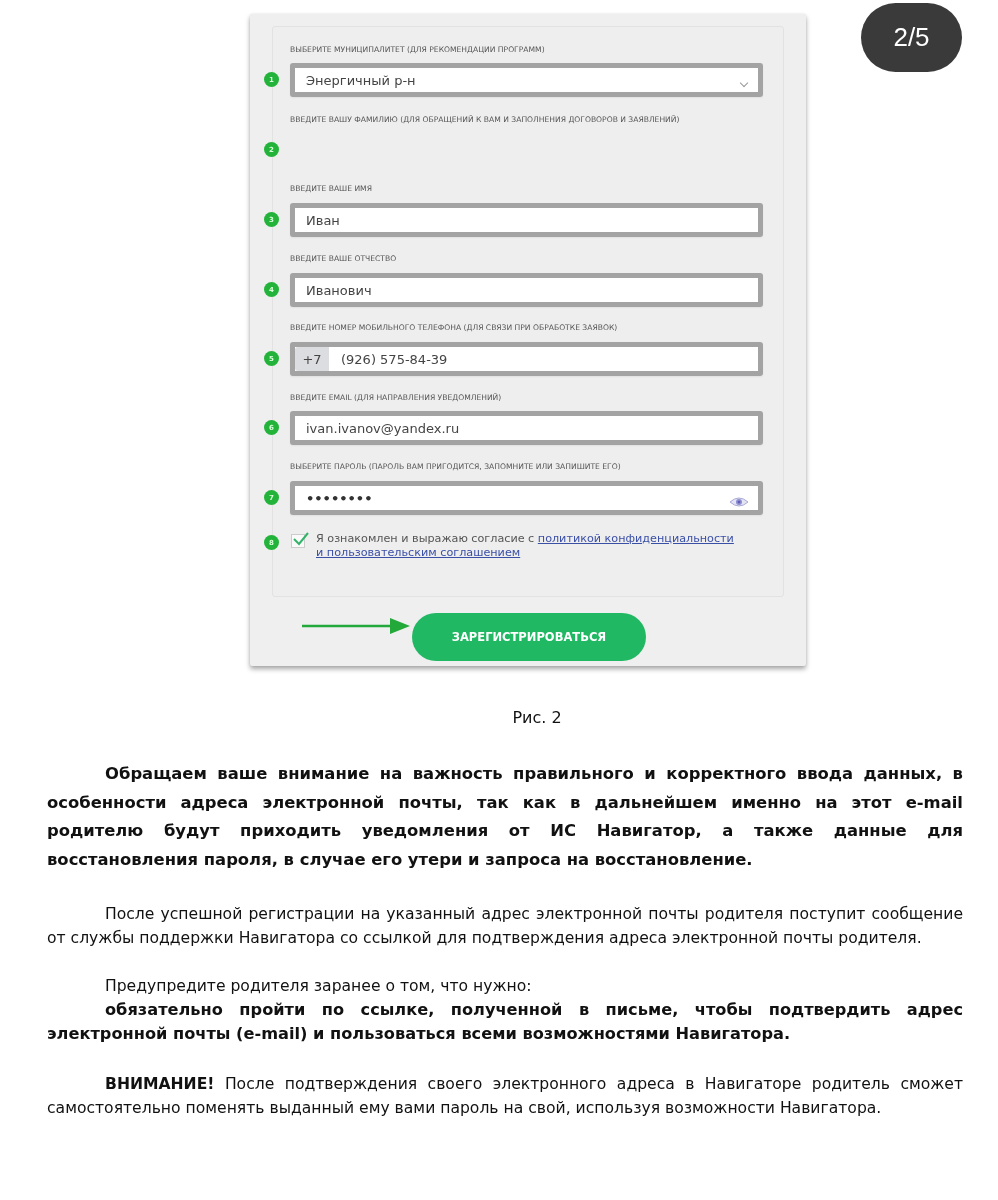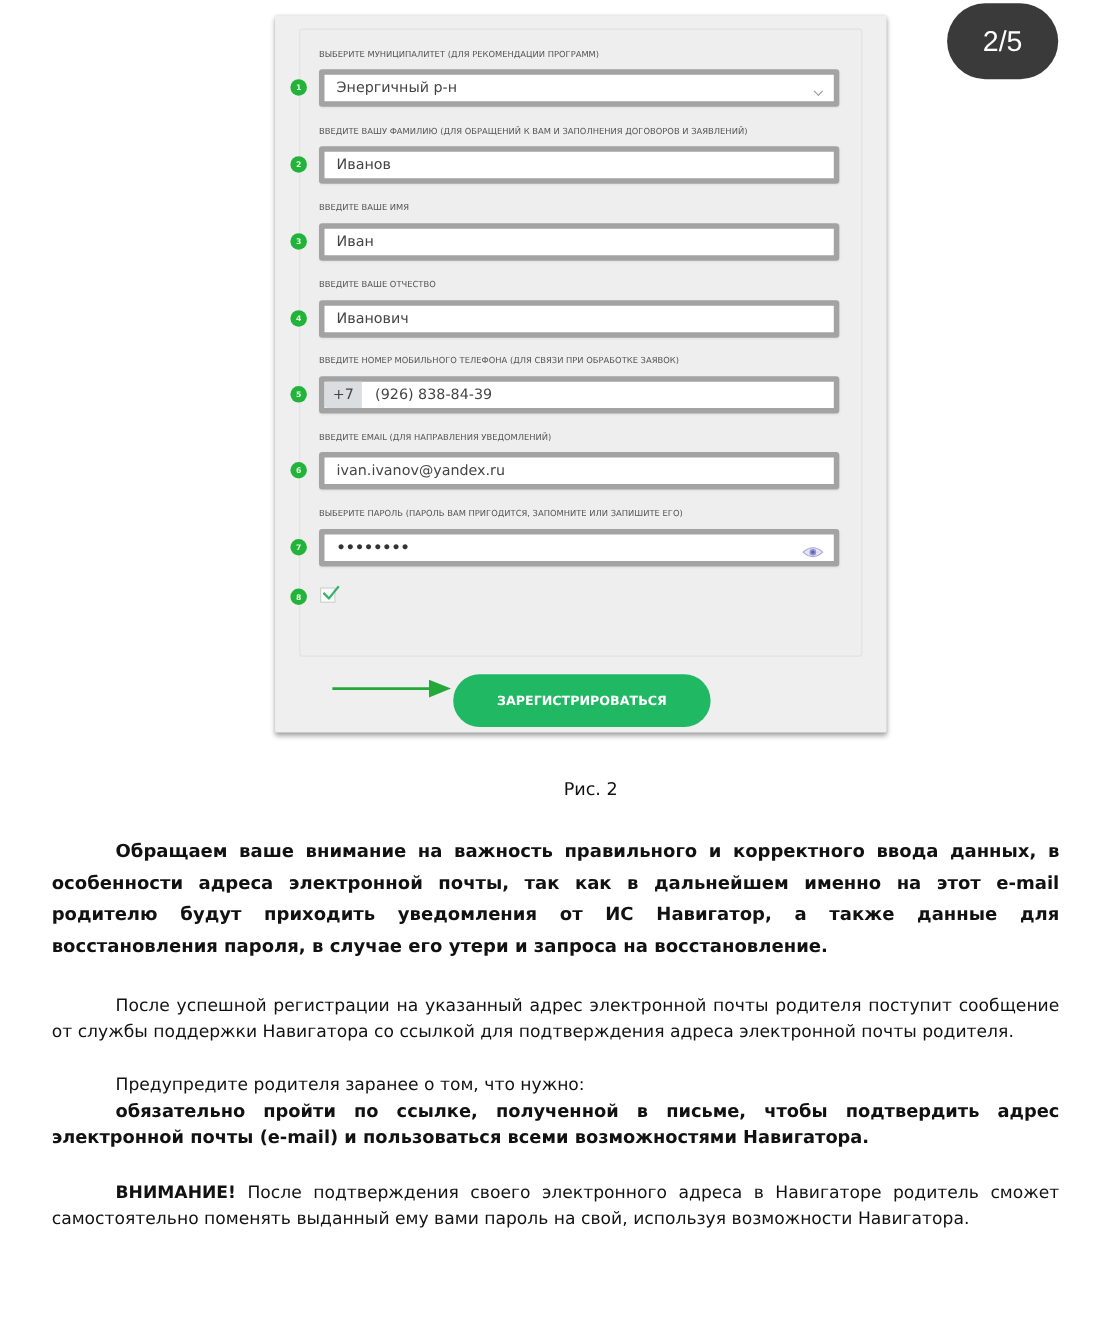--- a/index.html
+++ b/index.html
@@ -106,41 +106,38 @@
 
   <div class="field-label" style="top:31px">Выберите муниципалитет (для рекомендации программ)</div>
   <div class="badge" style="top:58px">1</div>
   <div class="field-input" style="top:49px">
     <span class="value">Энергичный р-н</span>
     <span class="chevron"></span>
   </div>
 
   <div class="field-label" style="top:101px">Введите вашу фамилию (для обращений к вам и заполнения договоров и заявлений)</div>
   <div class="badge" style="top:128px">2</div>
-  <div class="field-input" style="top:119px">
-    <span class="value">Иванов</span>
-  </div>
 
   <div class="field-label" style="top:170px">Введите ваше имя</div>
   <div class="badge" style="top:198px">3</div>
   <div class="field-input" style="top:189px">
     <span class="value">Иван</span>
   </div>
 
   <div class="field-label" style="top:240px">Введите ваше отчество</div>
   <div class="badge" style="top:268px">4</div>
   <div class="field-input" style="top:259px">
     <span class="value">Иванович</span>
   </div>
 
   <div class="field-label" style="top:309px">Введите номер мобильного телефона (для связи при обработке заявок)</div>
   <div class="badge" style="top:337px">5</div>
   <div class="field-input" style="top:328px">
     <span class="phone-prefix">+7</span>
-    <span class="phone-value">(926) 838-84-39</span>
+    <span class="phone-value">(926) 575-84-39</span>
   </div>
 
   <div class="field-label" style="top:379px">Введите email (для направления уведомлений)</div>
   <div class="badge" style="top:406px">6</div>
   <div class="field-input" style="top:397px">
     <span class="value">ivan.ivanov@yandex.ru</span>
   </div>
 
   <div class="field-label" style="top:448px">Выберите пароль (пароль вам пригодится, запомните или запишите его)</div>
   <div class="badge" style="top:476px">7</div>
@@ -155,20 +152,23 @@
     </span>
   </div>
 
   <div class="badge" style="top:521px">8</div>
   <div class="checkbox"></div>
   <span class="check-mark">
     <svg width="16" height="14" viewBox="0 0 16 14">
       <path d="M1 7 L6 12 L15 1" fill="none" stroke="#33b36a" stroke-width="2"></path>
     </svg>
   </span>
+  <div class="consent-text">
+    <span>Я ознакомлен и выражаю согласие с </span><a>политикой конфиденциальности</a><br><a>и пользовательским соглашением</a>
+  </div>
 
   <span class="arrow">
     <svg width="110" height="22" viewBox="0 0 110 22">
       <line x1="0" y1="11" x2="94" y2="11" stroke="#23a83a" stroke-width="2.5"></line>
       <polygon points="88,3 108,11 88,19" fill="#23a83a"></polygon>
     </svg>
   </span>
   <button class="register-btn">ЗАРЕГИСТРИРОВАТЬСЯ</button>
 </div>
 

